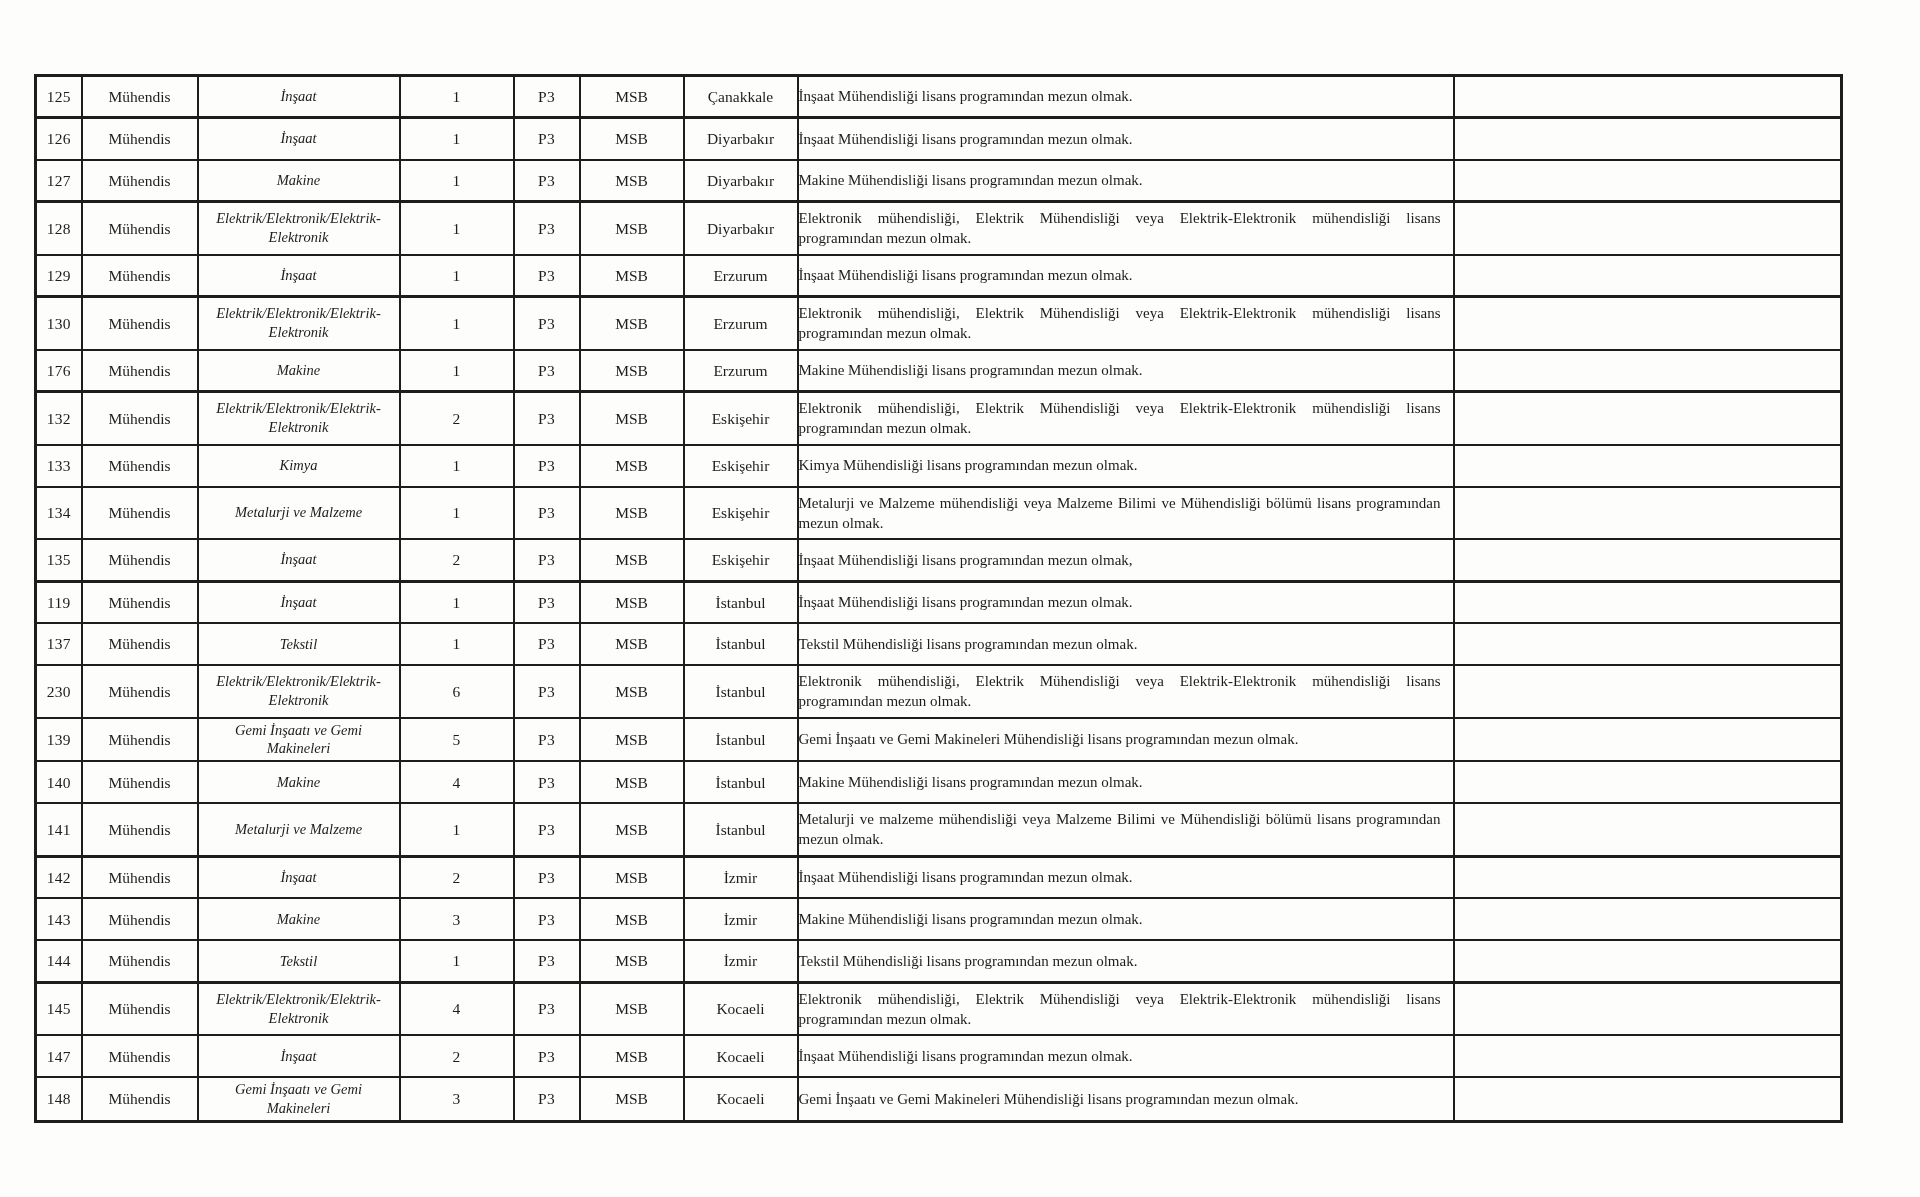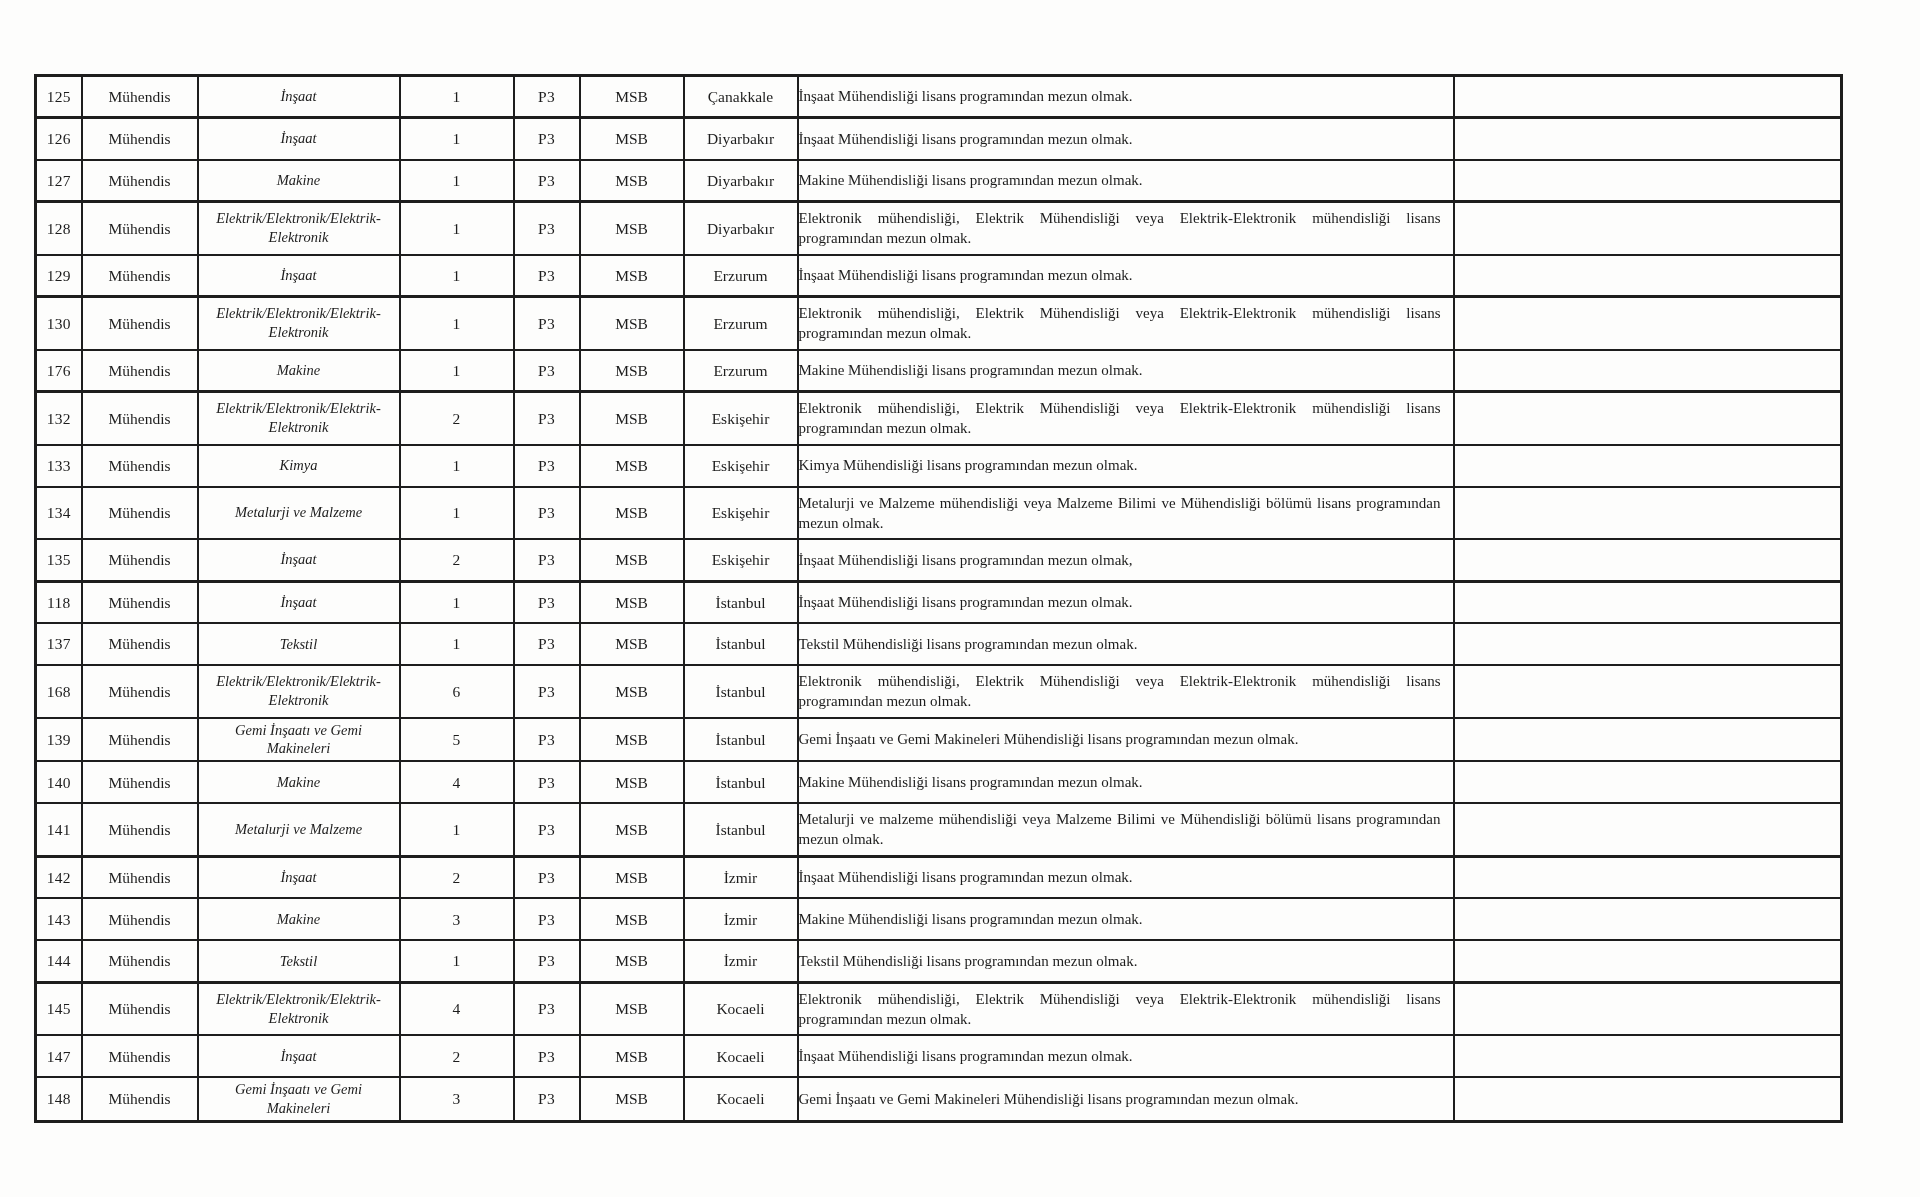--- a/index.html
+++ b/index.html
@@ -191,21 +191,21 @@
     <td class="c-title">Mühendis</td>
     <td class="c-branch">İnşaat</td>
     <td class="c-count">2</td>
     <td class="c-class">P3</td>
     <td class="c-org">MSB</td>
     <td class="c-city">Eskişehir</td>
     <td class="c-req">İnşaat Mühendisliği lisans programından mezun olmak,</td>
     <td class="c-empty"></td>
   </tr>
         <tr>
-    <td class="c-no">118</td>
+    <td class="c-no">119</td>
     <td class="c-title">Mühendis</td>
     <td class="c-branch">İnşaat</td>
     <td class="c-count">1</td>
     <td class="c-class">P3</td>
     <td class="c-org">MSB</td>
     <td class="c-city">İstanbul</td>
     <td class="c-req">İnşaat Mühendisliği lisans programından mezun olmak.</td>
     <td class="c-empty"></td>
   </tr>
         <tr>
@@ -213,21 +213,21 @@
     <td class="c-title">Mühendis</td>
     <td class="c-branch">Tekstil</td>
     <td class="c-count">1</td>
     <td class="c-class">P3</td>
     <td class="c-org">MSB</td>
     <td class="c-city">İstanbul</td>
     <td class="c-req">Tekstil Mühendisliği lisans programından mezun olmak.</td>
     <td class="c-empty"></td>
   </tr>
         <tr>
-    <td class="c-no">168</td>
+    <td class="c-no">230</td>
     <td class="c-title">Mühendis</td>
     <td class="c-branch">Elektrik/Elektronik/Elektrik-Elektronik</td>
     <td class="c-count">6</td>
     <td class="c-class">P3</td>
     <td class="c-org">MSB</td>
     <td class="c-city">İstanbul</td>
     <td class="c-req">Elektronik mühendisliği, Elektrik Mühendisliği veya Elektrik-Elektronik mühendisliği lisans programından mezun olmak.</td>
     <td class="c-empty"></td>
   </tr>
         <tr>

